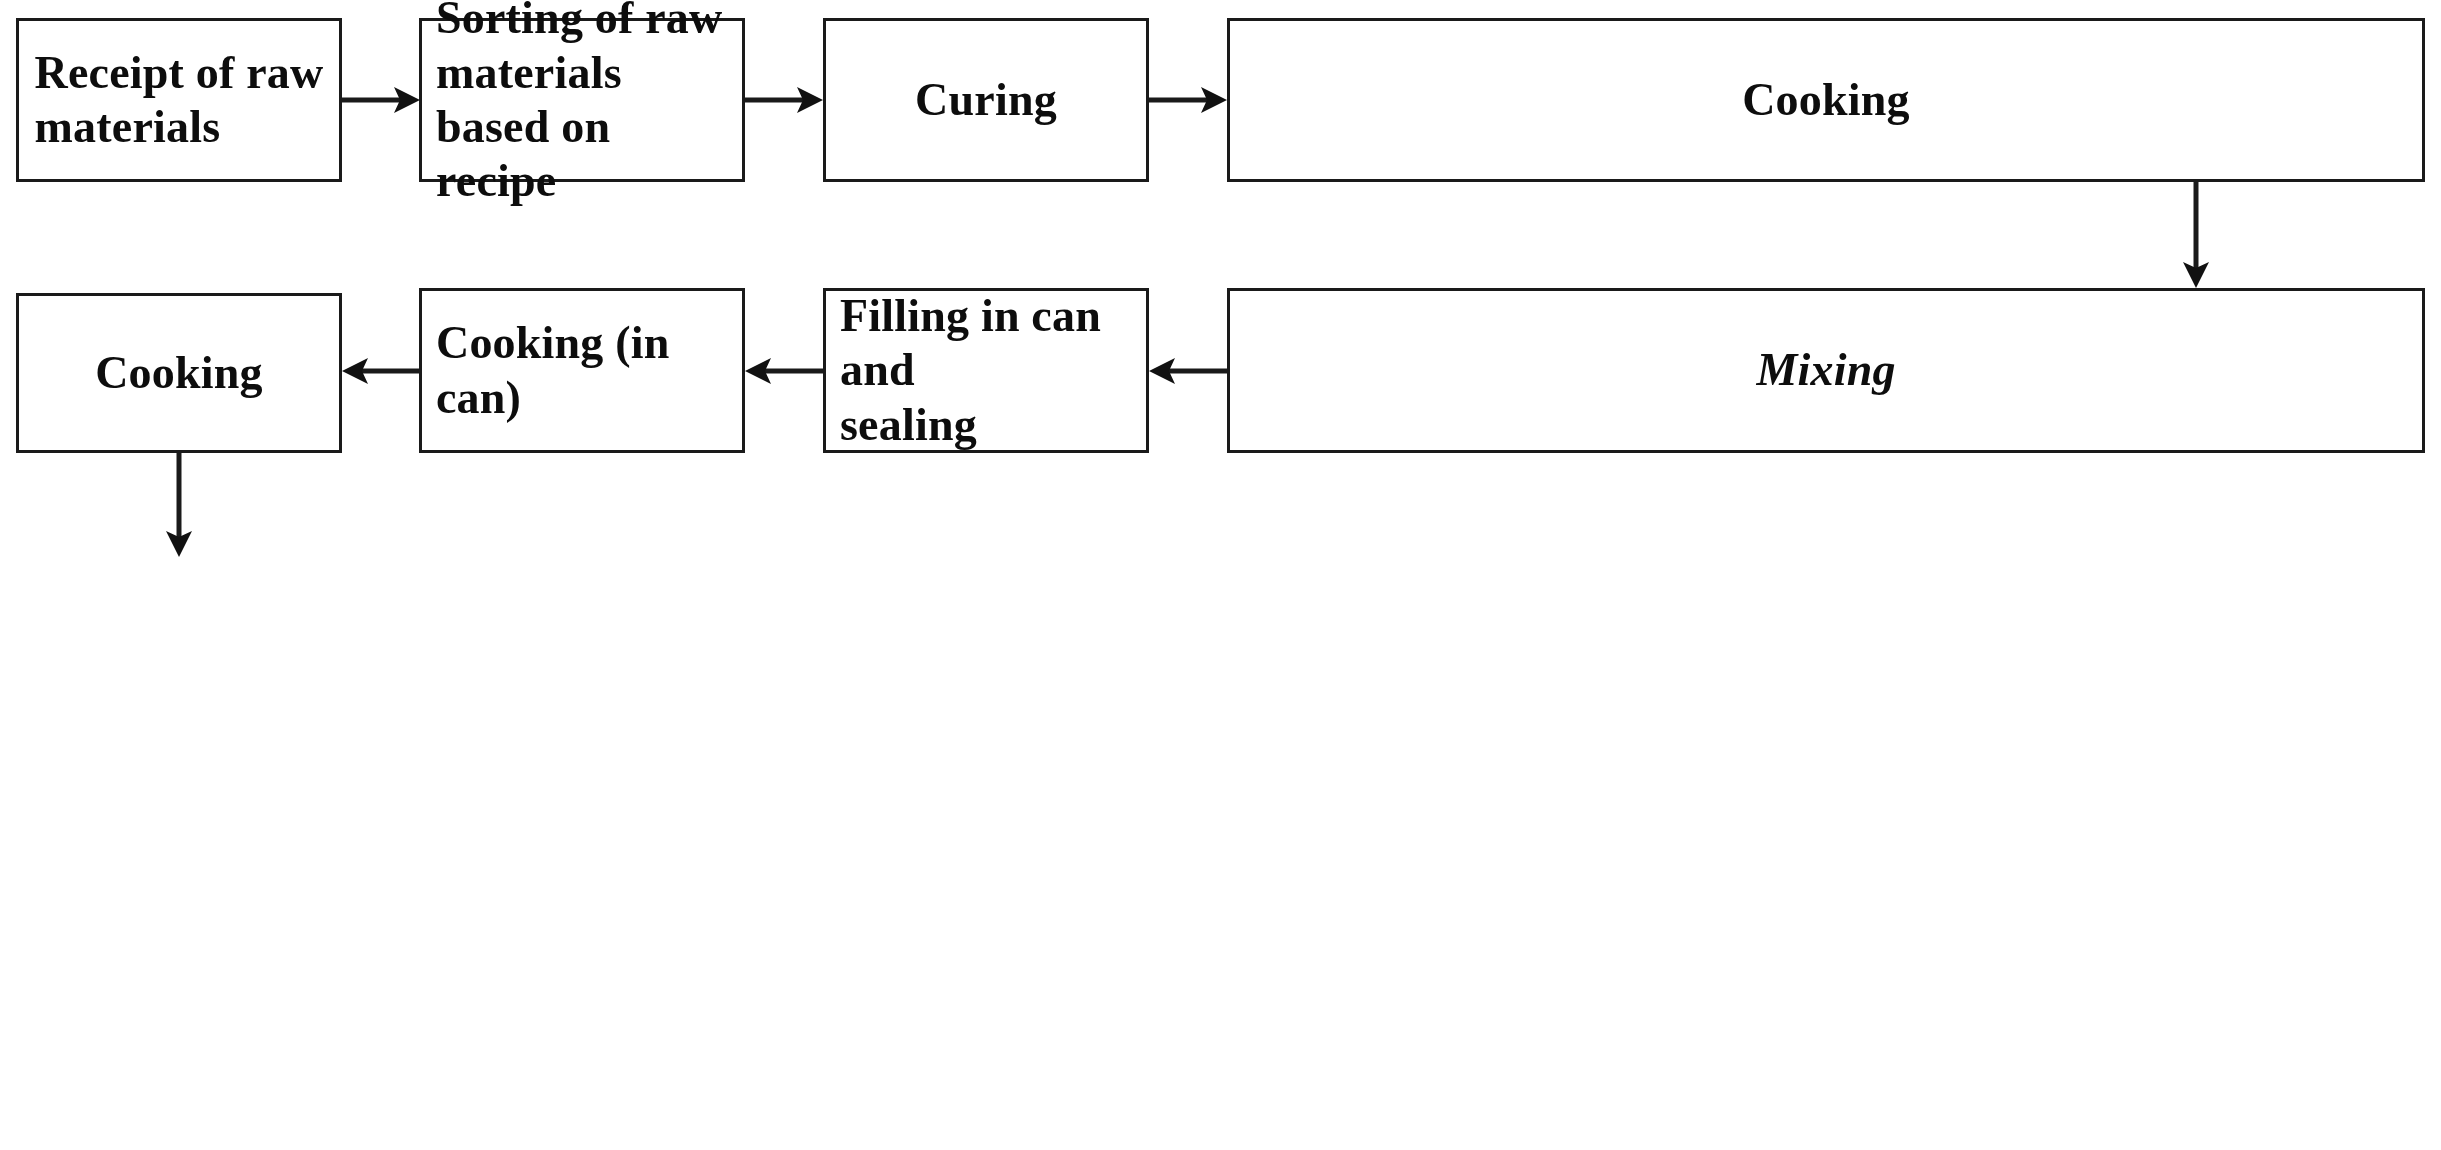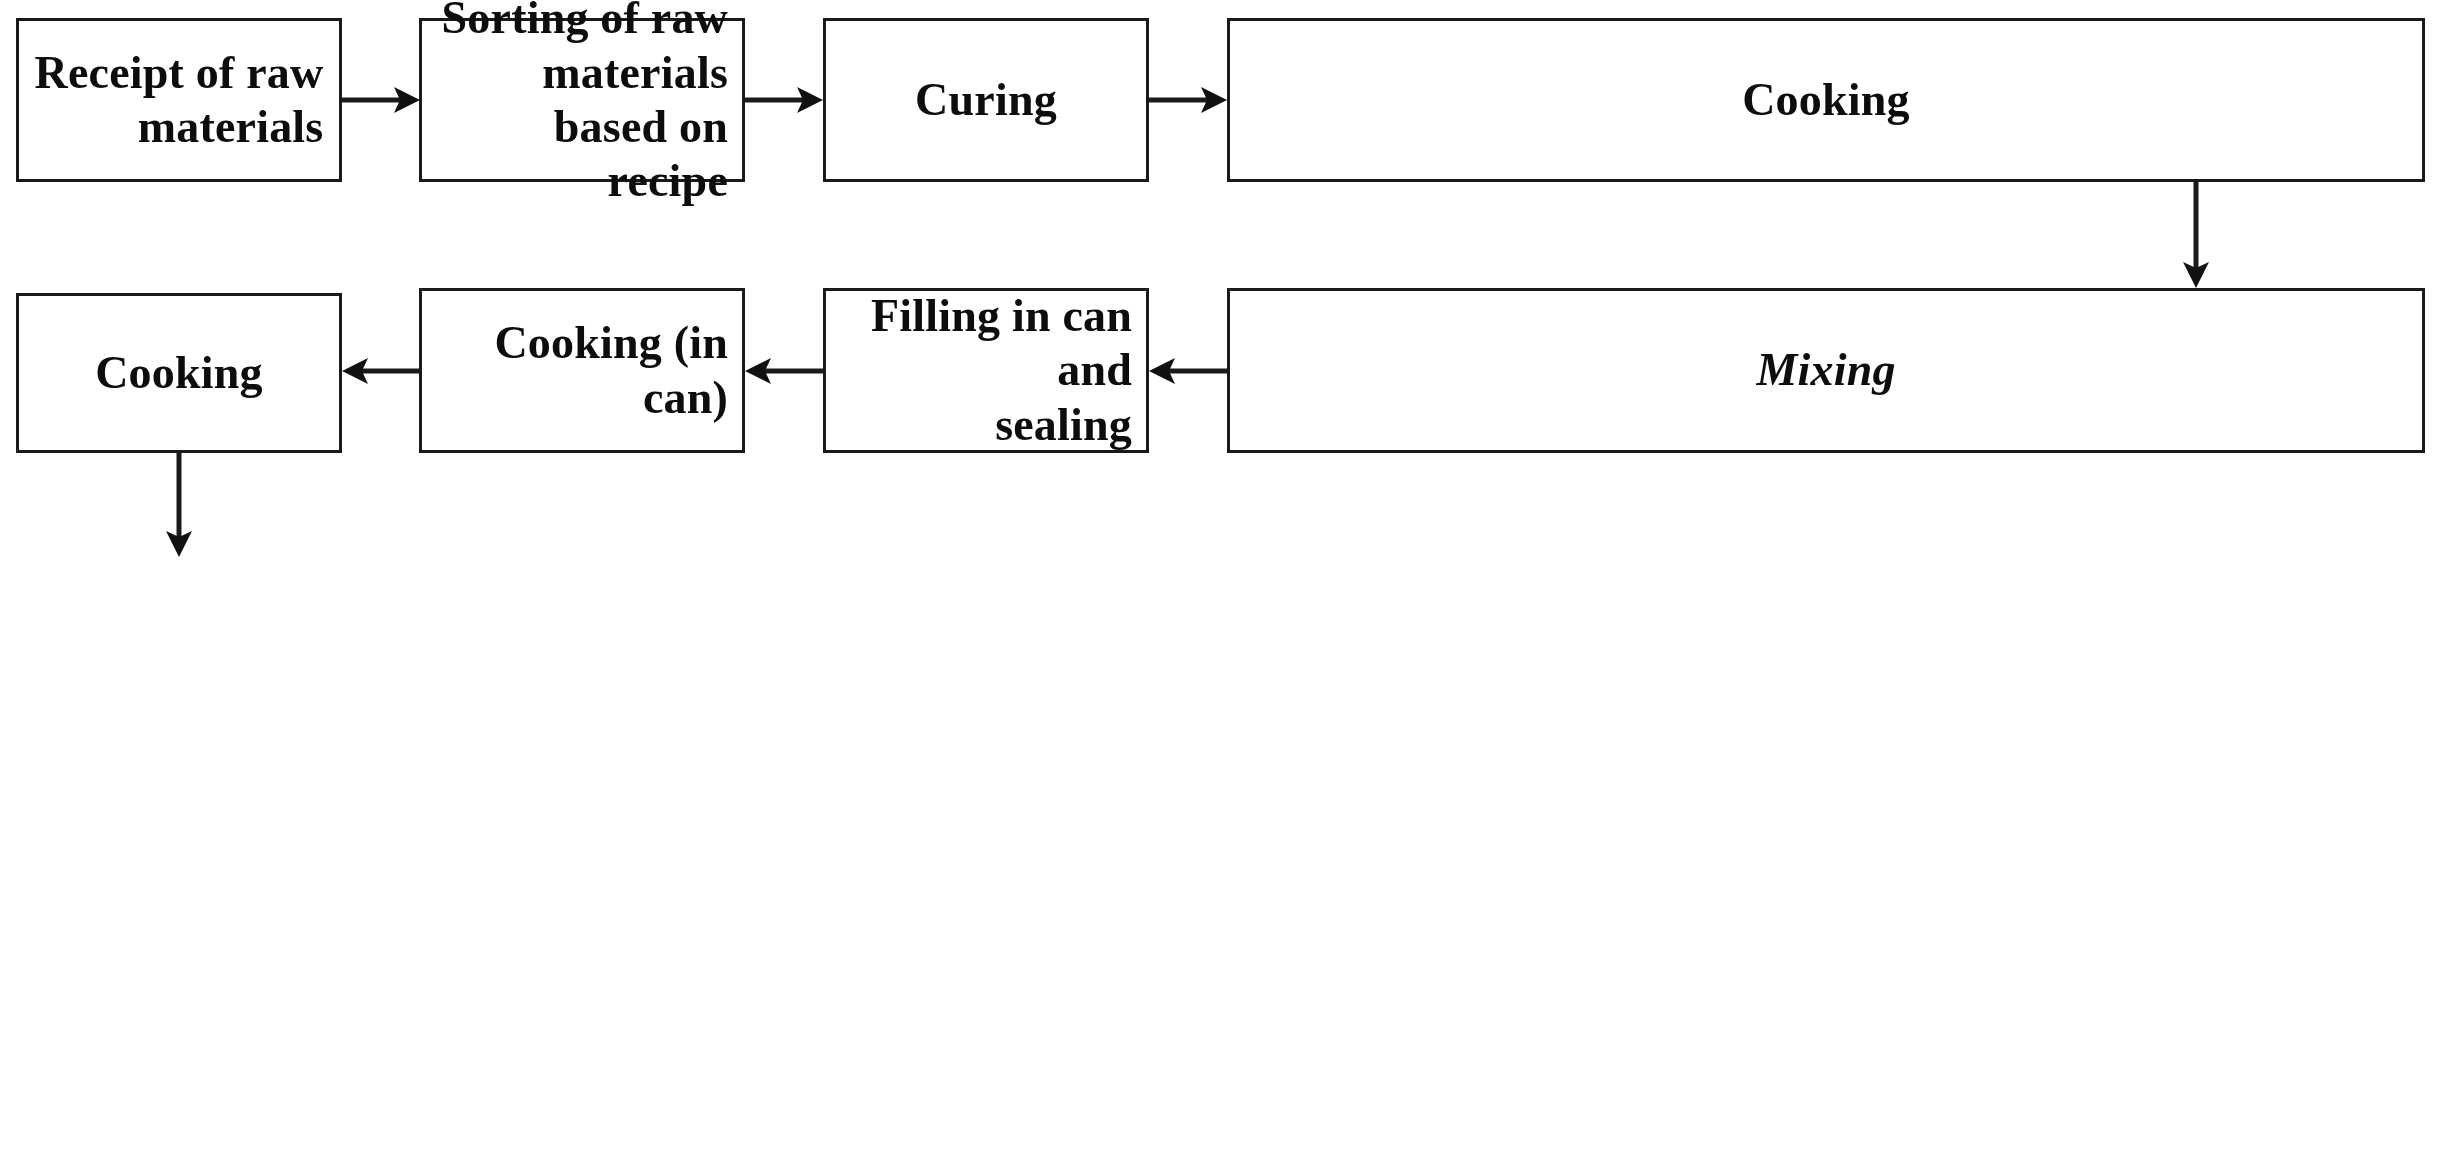--- a/index.html
+++ b/index.html
@@ -19,21 +19,21 @@
     overflow: hidden;
   }
   .node {
     position: absolute;
     box-sizing: border-box;
     background: #ffffff;
     border: 3px solid #1a1a1a;
     display: flex;
     align-items: center;
     justify-content: center;
-    text-align: right;
+    text-align: left;
   }
   .node-label {
     font-family: "Liberation Serif", "DejaVu Serif", serif;
     font-weight: bold;
     color: #0d0d0d;
     font-size: 46px;
     line-height: 1.18;
     padding: 0 14px;
     letter-spacing: 0.2px;
   }
@@ -71,21 +71,21 @@
   </div>
 
   <div class="node" style="left:16px; top:293px; width:326px; height:160px;">
     <span class="node-label regular" style="white-space:pre-line;">Cooking</span>
   </div>
 
   <div class="node" style="left:419px; top:288px; width:326px; height:165px;">
     <span class="node-label regular" style="white-space:pre-line;">Cooking (in can)</span>
   </div>
 
-  <div class="node" style="left:823px; top:288px; width:326px; height:165px;padding-left:12px;">
+  <div class="node" style="left:823px; top:288px; width:326px; height:165px;">
     <span class="node-label" style="white-space:pre-line;">Filling in can and
 sealing</span>
   </div>
 
   <div class="node" style="left:1227px; top:288px; width:1198px; height:165px;">
     <span class="node-label" style="white-space:pre-line;font-style:italic;">Mixing</span>
   </div>
 
 
   <div class="conn" style="left:342px; top:84px; width:78px; height:32px;">

